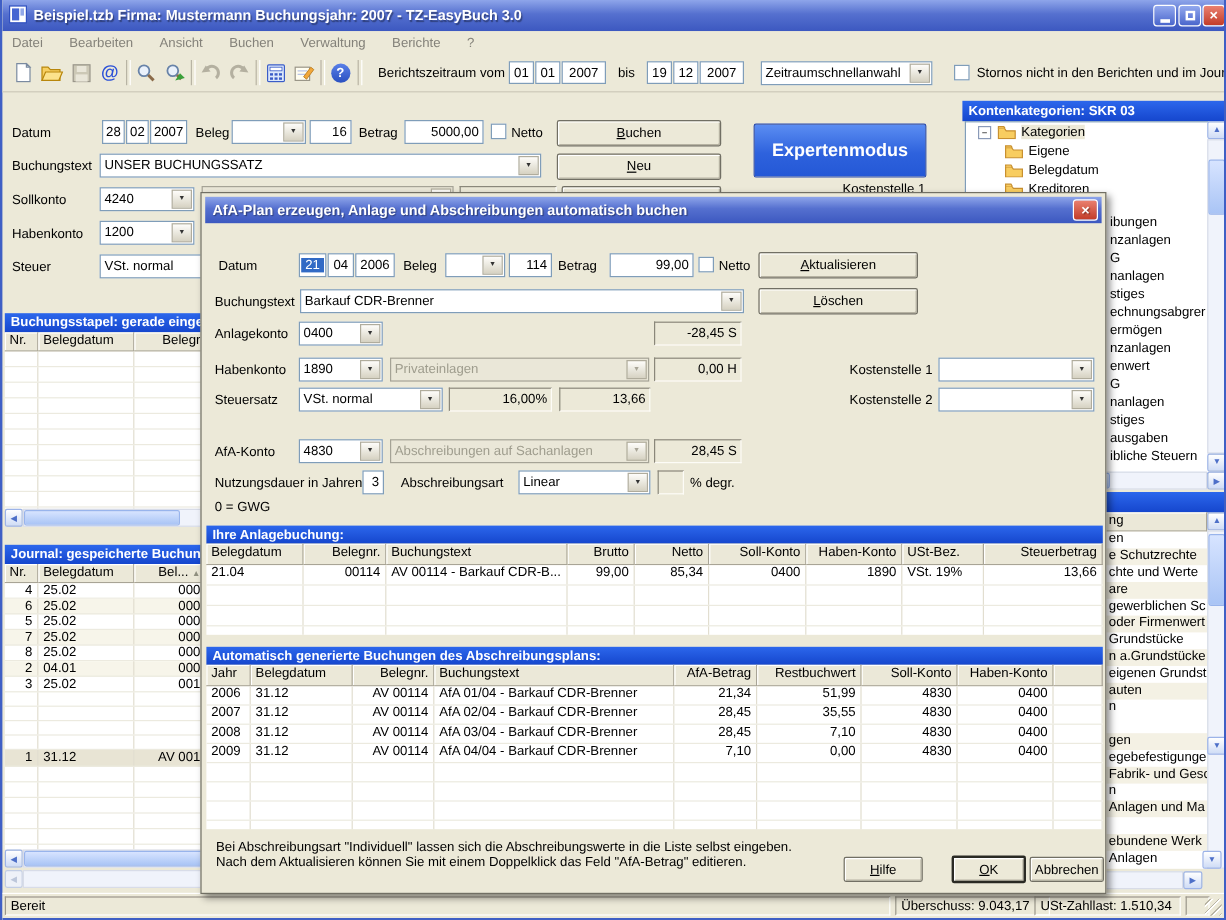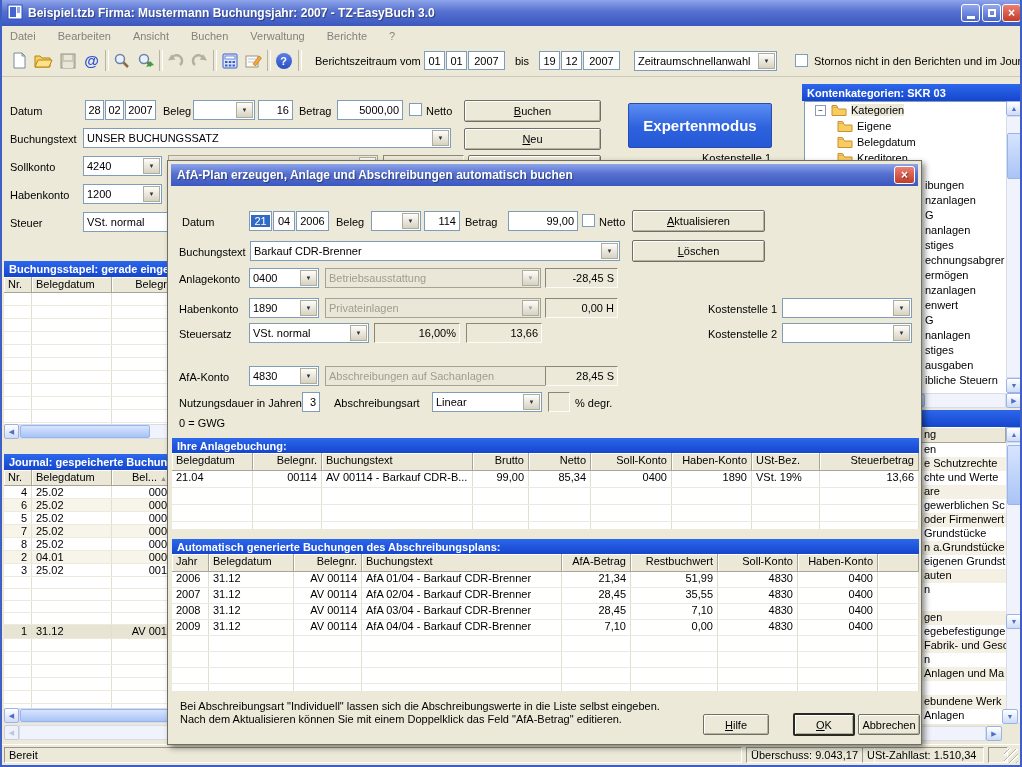--- a/index.html
+++ b/index.html
@@ -559,24 +559,20 @@
       </div>
     <div class="btn" style="left:464px;top:79px;width:133px;height:22px">
         <span class="fl">Löschen</span>
       </div>
 
     <span class="lbl" style="left:11px;top:112px">Anlagekonto</span>
     <div class="combo" style="left:81px;top:107px;width:70px;height:20px">
         <span>0400</span>
         <span class="carr">▼</span>
       </div>
-    <div class="combo disabled" style="left:157px;top:107px;width:216px;height:20px">
-        <span>Betriebsausstattung</span>
-        <span class="carr">▼</span>
-      </div>
     <div class="box num amt" style="left:377px;top:107px;width:73px;height:20px">-28,45 S</div>
 
     <span class="lbl" style="left:11px;top:142px">Habenkonto</span>
     <div class="combo" style="left:81px;top:137px;width:70px;height:20px">
         <span>1890</span>
         <span class="carr">▼</span>
       </div>
     <div class="combo disabled" style="left:157px;top:137px;width:216px;height:20px">
         <span>Privateinlagen</span>
         <span class="carr">▼</span>
@@ -599,21 +595,21 @@
     <div class="combo" style="left:614px;top:162px;width:130px;height:20px">
         <span></span>
         <span class="carr">▼</span>
       </div>
 
     <span class="lbl" style="left:11px;top:210px">AfA-Konto</span>
     <div class="combo" style="left:81px;top:205px;width:70px;height:20px">
         <span>4830</span>
         <span class="carr">▼</span>
       </div>
-    <div class="combo disabled" style="left:157px;top:205px;width:256px;height:20px">
+    <div class="combo disabled" style="left:157px;top:205px;width:216px;height:20px">
         <span>Abschreibungen auf Sachanlagen</span>
         <span class="carr">▼</span>
       </div>
     <div class="box num amt" style="left:377px;top:205px;width:73px;height:20px">28,45 S</div>
 
     <span class="lbl" style="left:11px;top:236px">Nutzungsdauer in Jahren</span>
     <div class="box num" style="left:134px;top:231px;width:18px;height:20px">3</div>
     <span class="lbl" style="left:166px;top:236px">Abschreibungsart</span>
     <div class="combo" style="left:264px;top:231px;width:110px;height:20px">
         <span>Linear</span>

